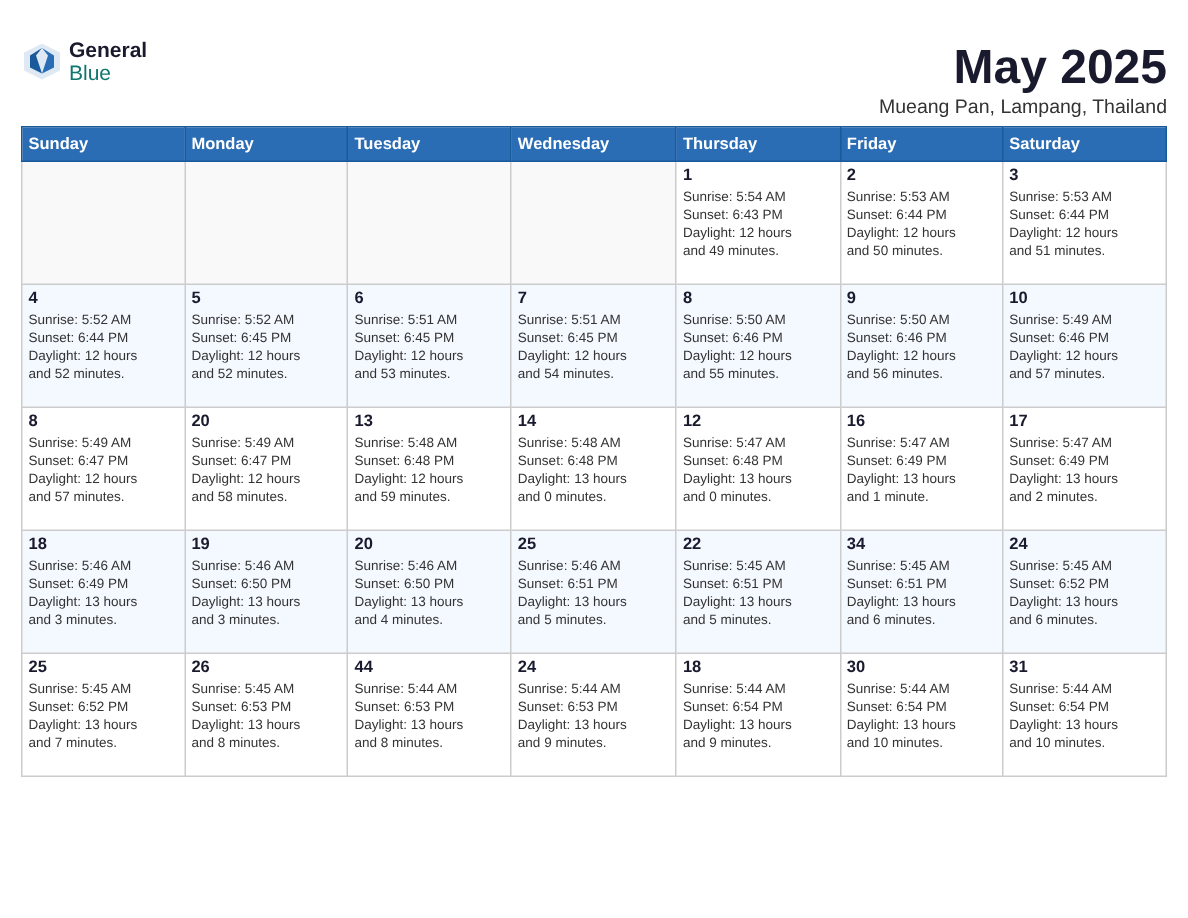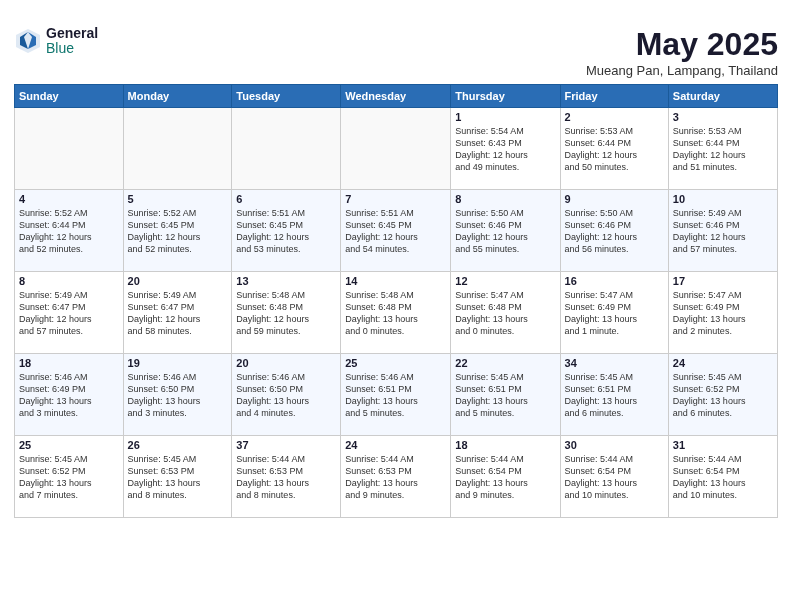--- a/index.html
+++ b/index.html
@@ -324,21 +324,21 @@
 and 7 minutes.</div>
           </td>
           <td>
             <div class="day-num">26</div>
             <div class="day-info" style="white-space: pre-line;">Sunrise: 5:45 AM
 Sunset: 6:53 PM
 Daylight: 13 hours
 and 8 minutes.</div>
           </td>
           <td>
-            <div class="day-num">37</div>
+            <div class="day-num">44</div>
             <div class="day-info" style="white-space: pre-line;">Sunrise: 5:44 AM
 Sunset: 6:53 PM
 Daylight: 13 hours
 and 8 minutes.</div>
           </td>
           <td>
             <div class="day-num">24</div>
             <div class="day-info" style="white-space: pre-line;">Sunrise: 5:44 AM
 Sunset: 6:53 PM
 Daylight: 13 hours

